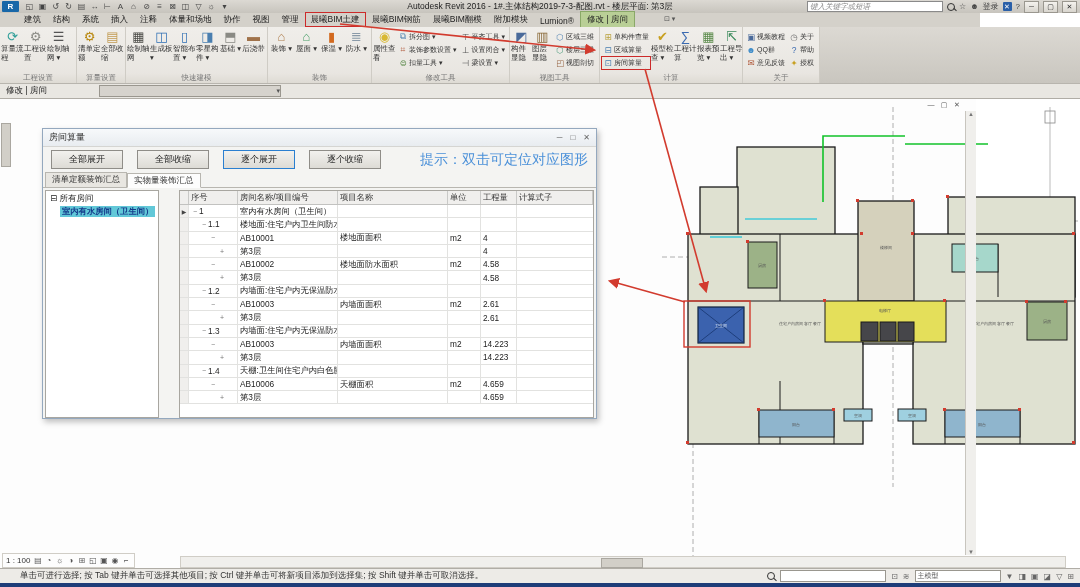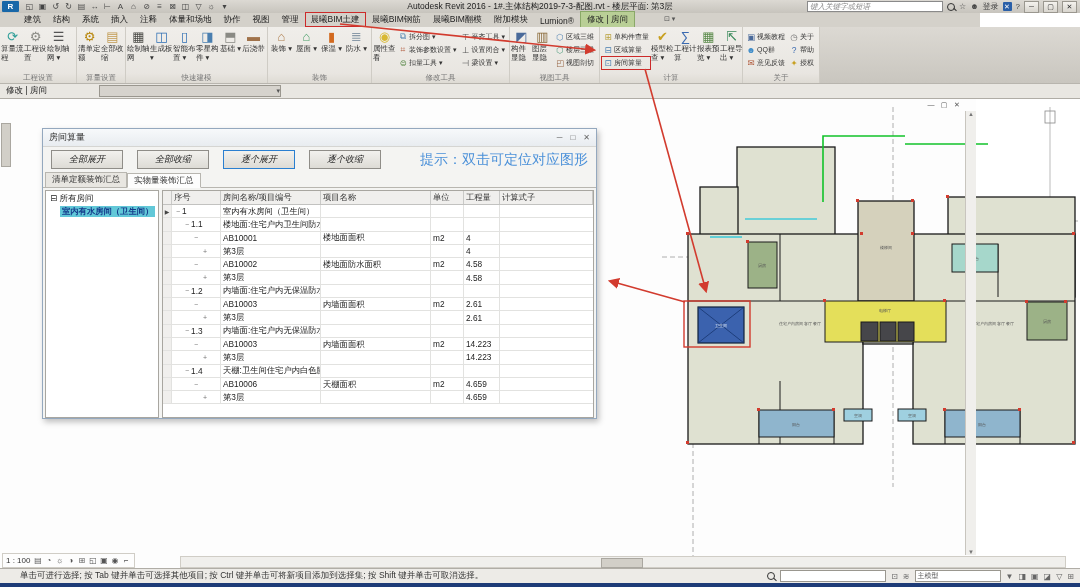--- a/index.html
+++ b/index.html
@@ -67,32 +67,32 @@
   #hscroll{position:absolute;left:180px;bottom:0px;height:12px;width:886px;background:#f0efec;border:1px solid #d0cdc6;box-sizing:border-box;}
   #hthumb{position:absolute;left:420px;top:1px;width:40px;height:8px;background:#d2cfc8;border:1px solid #aaa7a0;}
   
   #dialog{left:42px;top:128px;width:555px;height:291px;background:#f4f4f2;border:1px solid #94a8be;
           box-shadow:2px 3px 6px rgba(0,0,0,.25);box-sizing:border-box;}
   #dlg-title{height:17px;background:linear-gradient(#f7f9fb,#e8ecf0);display:flex;align-items:center;
              font-size:9px;color:#333;padding:0 6px;border-bottom:1px solid #d5d5d2;}
   #dlg-btns{margin-left:auto;display:flex;gap:8px;font-size:8px;color:#666;}
   #dlg-toolbar{height:25px;display:flex;align-items:center;padding-left:8px;gap:14px;}
   .dbtn{width:70px;height:17px;background:linear-gradient(#f2f1ee,#dddbd5);border:1px solid #8f8d88;
-        font-size:9px;color:#222;display:flex;align-items:center;justify-content:center;font-style:italic;}
+        font-size:9px;color:#222;display:flex;align-items:center;justify-content:center;}
   .dbtn.sel{border:1.5px solid #2a7fd0;}
   #dlg-hint{margin-left:auto;margin-right:8px;font-size:14px;color:#4a90d9;}
   #dlg-tabs{height:15px;display:flex;padding-left:2px;border-bottom:1px solid #b8b6b0;font-size:8.5px;}
   .dtab{padding:1px 6px;color:#333;background:#e8e6e1;border:1px solid #b8b6b0;border-bottom:none;}
   .dtab.active{background:#fdfdfd;position:relative;top:1px;border-bottom:1px solid #fdfdfd;}
   #dlg-body{display:flex;height:228px;padding:2px;}
   #dlg-tree{width:112px;background:#fff;border:1px solid #a8a6a0;font-size:8.5px;color:#222;flex:none;}
   .tree-root{padding:2px 0 0 4px;white-space:nowrap;}
   .tree-child{margin:1px 0 0 14px;background:#62c8d8;color:#143a8a;font-weight:bold;white-space:nowrap;
               padding:0 2px;display:inline-block;font-size:8.3px;}
-  #dlg-grid{flex:1;background:#fff;border:1px solid #a8a6a0;margin-left:3px;overflow:hidden;display:flex;flex-direction:column;}
+  #dlg-grid{flex:1;background:#fff;border:1px solid #a8a6a0;margin-left:20px;overflow:hidden;display:flex;flex-direction:column;}
   .grow{display:flex;height:12.3px;border-bottom:1px solid #e2e2e0;font-size:8.3px;color:#222;align-items:center;flex:none;}
   .grow.hdr{background:#f0efed;border-bottom:1px solid #c2c2c0;color:#333;height:13px;}
   .gc{border-right:1px solid #e2e2e0;height:100%;display:flex;align-items:center;padding:0 2px;box-sizing:border-box;
       white-space:nowrap;overflow:hidden;flex:none;}
   .hdr .gc{border-right:1px solid #c9c9c7;}
   .c0{width:9px;padding:0;justify-content:center;background:#f0efed;font-size:6px;color:#444;}
   .c1{width:49px;}.c2{width:100px;}.c3{width:110px;}.c4{width:33px;}.c5{width:36px;}.c6{flex:1;border-right:none;}
   .exp{color:#777;font-size:7px;margin-right:2px;}
   
   #statusbar{left:0;top:568px;width:1080px;height:15px;background:#edebe7;border-top:1px solid #b0ada6;

